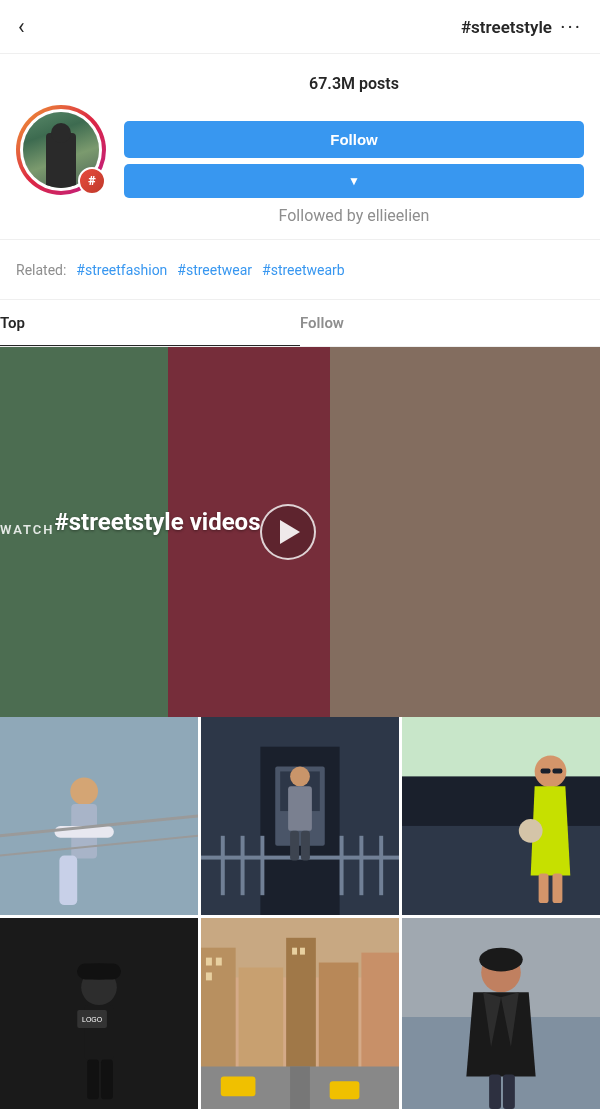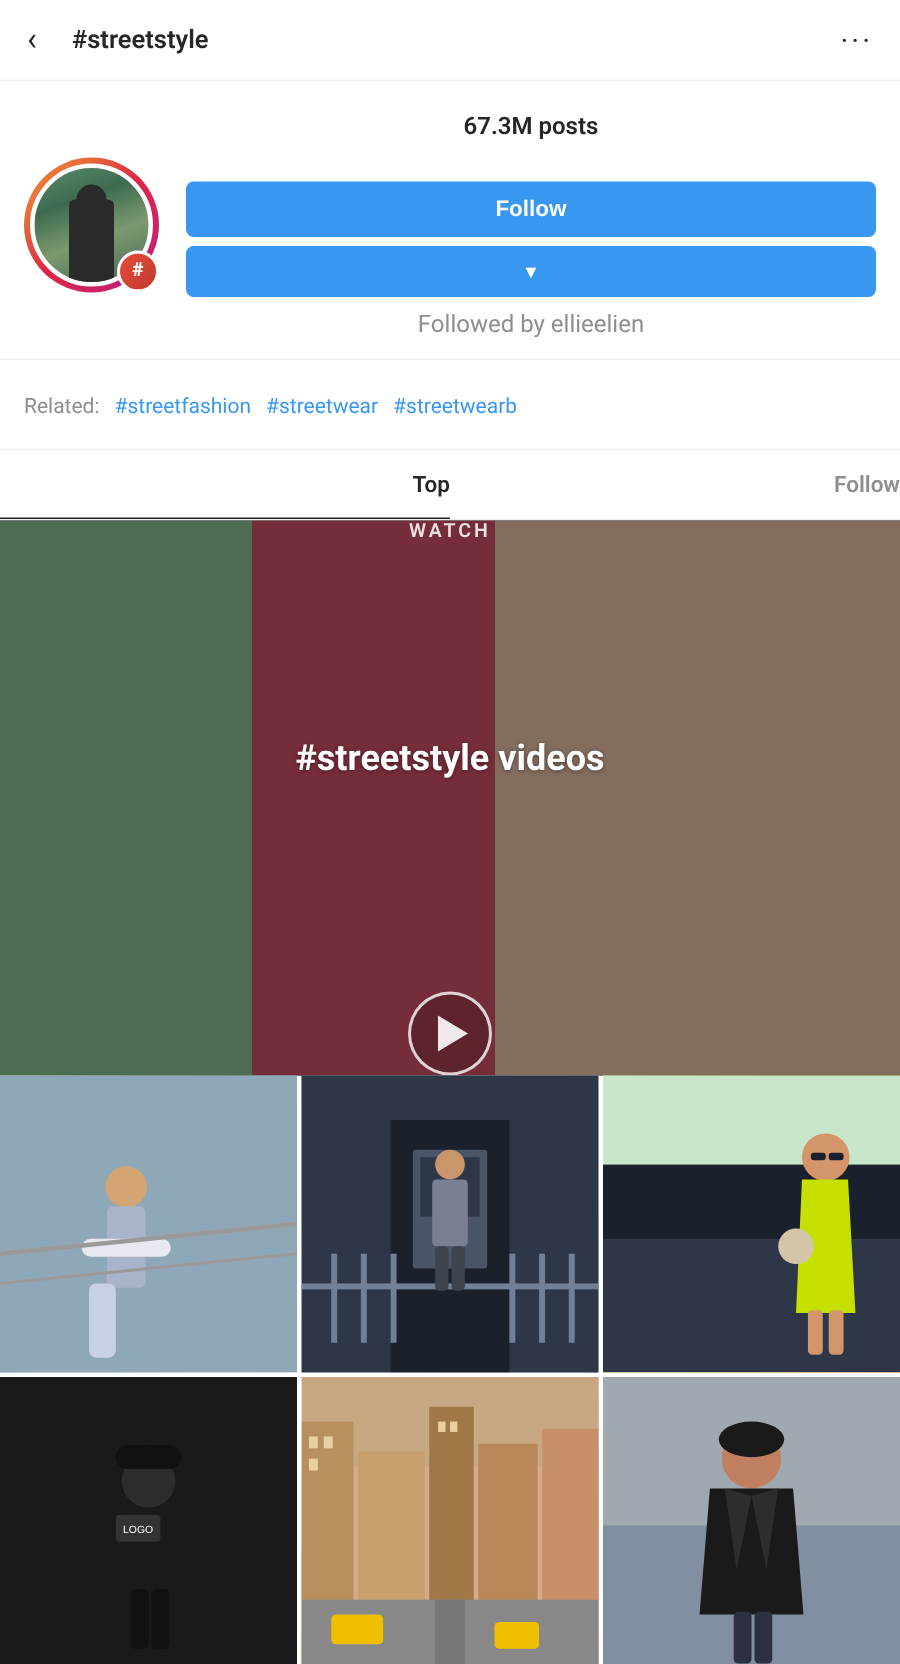--- a/index.html
+++ b/index.html
@@ -23,21 +23,21 @@
     .header-back {
       font-size: 22px;
       color: #262626;
       cursor: pointer;
       width: 30px;
     }
     .header-title {
       font-size: 17px;
       font-weight: 600;
       color: #262626;
-      text-align: left;
+      text-align: right;
       flex: 1;
     }
     .header-more {
       font-size: 20px;
       color: #262626;
       cursor: pointer;
       width: 30px;
       text-align: right;
       letter-spacing: 2px;
     }
@@ -192,21 +192,21 @@
       display: inline;
     }
 
     
     .tabs {
       display: flex;
       border-bottom: 1px solid #efefef;
     }
     .tab {
       flex: 1;
-      text-align: right;
+      text-align: left;
       padding: 14px 0;
       font-size: 15px;
       font-weight: 600;
       cursor: pointer;
       position: relative;
     }
     .tab.active {
       color: #262626;
     }
     .tab.active::after {
@@ -234,23 +234,23 @@
     .figure-container {
       position: absolute;
       top: 0; left: 0; right: 0; bottom: 0;
       background: 
         linear-gradient(to right, #5a8060 0%, #5a8060 28%, #8b3545 28%, #8b3545 55%, #9a8070 55%, #9a8070 100%);
     }
     .video-overlay {
       position: absolute;
       top: 0; left: 0; right: 0; bottom: 0;
       display: flex;
-      flex-direction: column;
-      align-items: center;
-      justify-content: space-between;
+      flex-direction: row;
+      align-items: center;
+      justify-content: flex-start;
       background: rgba(0,0,0,0.15);
     }
     .watch-label {
       color: rgba(255,255,255,0.85);
       font-size: 13px;
       font-weight: 600;
       letter-spacing: 2px;
       margin-bottom: 6px;
       text-transform: uppercase;
     }

